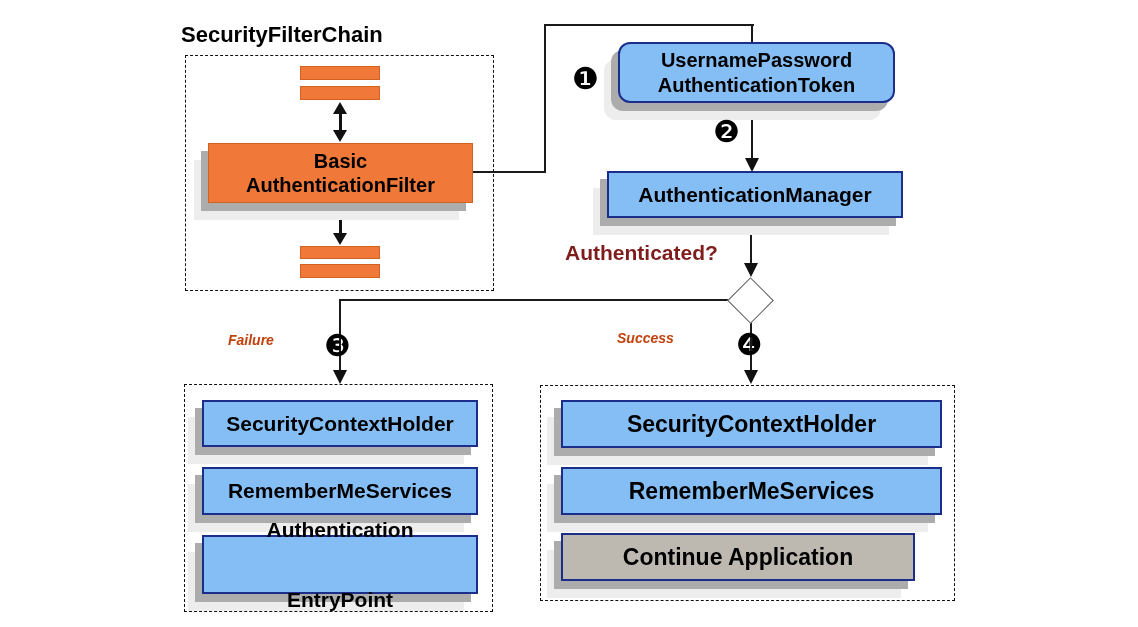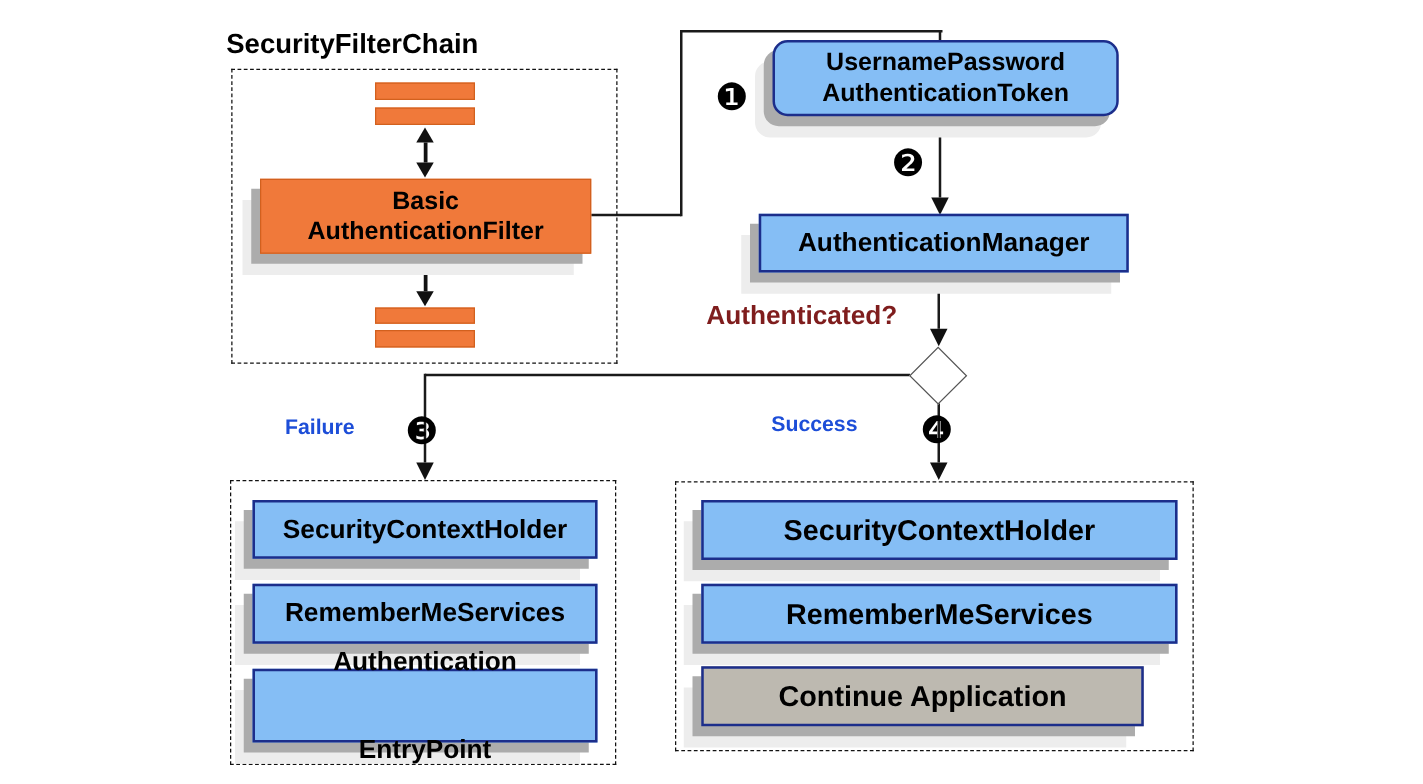--- a/index.html
+++ b/index.html
@@ -18,24 +18,25 @@
   .abs { position: absolute; }
 
   
   .chain-title {
     font-size: 22px;
     font-weight: 700;
     color: #000;
     white-space: nowrap;
   }
   .flow-label {
-    font-size: 17px;
+    font-size: 14px;
     font-weight: 600;
-    color: #1d4ed8;
+    color: #c2410c;
     white-space: nowrap;
+    font-style: italic;
   }
   .question-label {
     font-size: 21px;
     font-weight: 700;
     color: #7f1d1d;
     white-space: nowrap;
   }
 
   
   .dashed-box {
@@ -180,21 +181,21 @@
     <div class="head-up"></div>
     <div class="shaft"></div>
     <div class="head-down"></div>
   </div>
 
   <div class="abs bar" style="left:300px; top:246px; width:80px; height:13px;"></div>
   <div class="abs bar" style="left:300px; top:264px; width:80px; height:14px;"></div>
 
   <div class="abs badge" style="left:572px; top:64px;">❶</div>
 
-  <div class="abs node blue rounded shadow fs20" style="left:618px; top:32px; width:277px; height:61px;">
+  <div class="abs node blue rounded shadow fs20" style="left:618px; top:42px; width:277px; height:61px;">
     <span>UsernamePassword</span>
     <span>AuthenticationToken</span>
   </div>
 
   <div class="abs badge" style="left:713px; top:117px;">❷</div>
 
   <div class="abs node blue shadow fs21" style="left:607px; top:171px; width:296px; height:47px;">
     <span>AuthenticationManager</span>
   </div>
 

